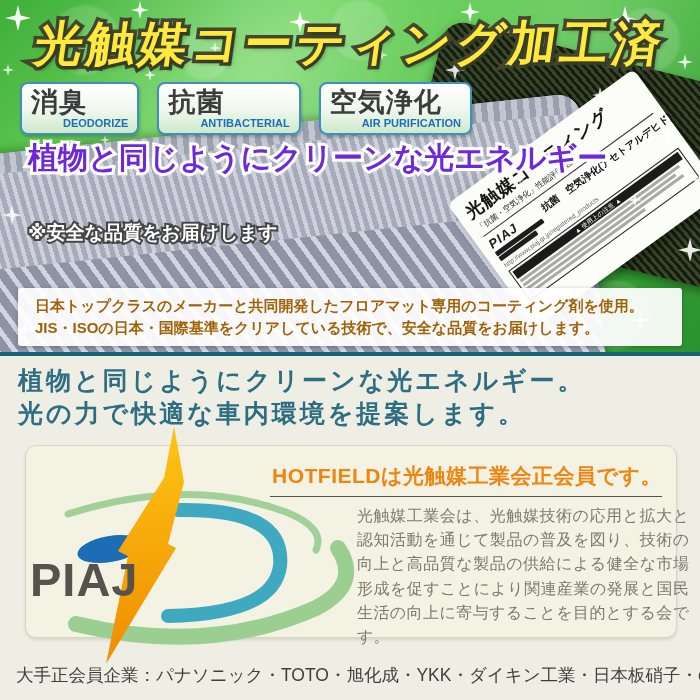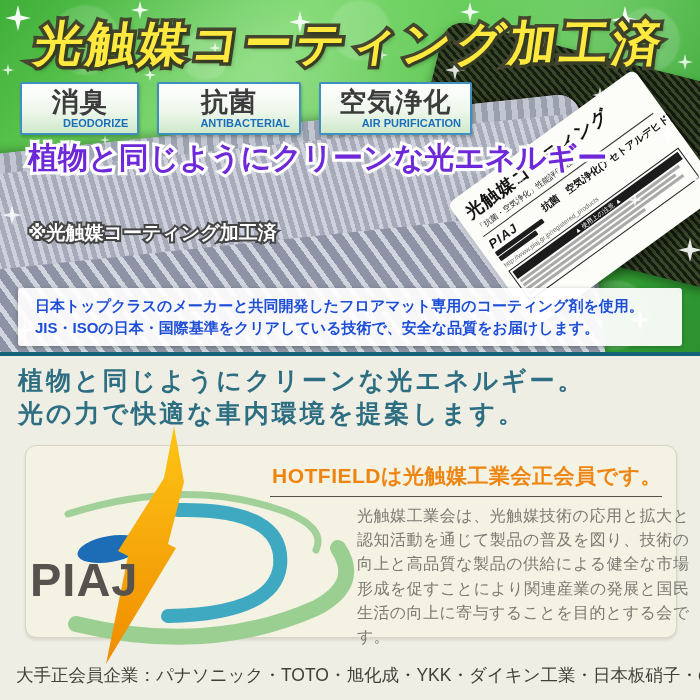--- a/index.html
+++ b/index.html
@@ -52,37 +52,37 @@
   .fine-line{height:3px;background:#a9a9a9;margin:2px 1px;}
   
   #sparkles{position:absolute;left:0;top:0;width:700px;height:352px;pointer-events:none;}
   
   #banner-title{position:absolute;left:0;top:12px;width:700px;text-align:center;
     font-size:48px;font-weight:bold;letter-spacing:4px;color:#ffe93e;
     -webkit-text-stroke:7px #45462f;paint-order:stroke fill;
     transform:skewX(-8deg);text-shadow:3px 3px 4px rgba(20,40,10,.45);white-space:nowrap;}
   
   #features{position:absolute;left:20px;top:82px;display:flex;gap:18px;}
-  .feature-box{border:2px solid #3f8fc0;border-radius:2px;
+  .feature-box{border:2px solid #3f8fc0;border-radius:8px;
     background:linear-gradient(180deg,#ffffff 0%,#eef7ec 55%,#cfe9cb 100%);
-    padding:3px 9px 4px 9px;text-align:center;box-shadow:1px 2px 3px rgba(0,40,0,.25);}
+    padding:3px 9px 4px 9px;box-shadow:1px 2px 3px rgba(0,40,0,.25);}
   .feature-jp{font-size:27px;font-weight:bold;color:#3c3c3c;line-height:30px;letter-spacing:1px;white-space:nowrap;}
   .feature-en{font-size:11px;font-weight:bold;color:#1a6fbd;line-height:12px;white-space:nowrap;margin-left:32px;}
   
   #lead{position:absolute;left:28px;top:140px;line-height:36px;font-size:30px;font-weight:bold;
     color:#6d28d9;-webkit-text-stroke:6px #ffffff;paint-order:stroke fill;white-space:nowrap;
     text-shadow:0 0 6px rgba(255,255,255,.9);}
   #lead div{display:block;}
   #footnote{position:absolute;left:28px;top:220px;font-size:19px;font-weight:bold;color:#fff;
     -webkit-text-stroke:4px #454545;paint-order:stroke fill;white-space:nowrap;}
   
   #quality-box{position:absolute;left:18px;top:288px;width:664px;height:58px;
     background:rgba(255,255,255,.93);border-radius:3px;box-sizing:border-box;
     padding:7px 0 0 17px;box-shadow:0 1px 4px rgba(0,30,0,.3);}
-  #quality-box div{font-size:15px;font-weight:bold;color:#1d4ed8;line-height:22px;white-space:nowrap;}
+  #quality-box div{font-size:15px;font-weight:bold;color:#a16207;line-height:22px;white-space:nowrap;}
   
   #lower-section{position:absolute;left:0;top:352px;width:700px;height:348px;
     background:#efeee4;border-top:4px solid #176379;box-sizing:border-box;}
   #safety-headline{position:absolute;left:18px;top:364px;
     font-family:"Liberation Serif","DejaVu Serif",serif;font-weight:bold;
     font-size:25px;letter-spacing:3px;color:#2d6e82;line-height:33px;white-space:nowrap;}
   #member-box{position:absolute;left:25px;top:445px;width:650px;height:191px;
     background:#f4f2e3;border:1px solid #d8d5c5;border-radius:11px;
     box-shadow:0 2px 3px rgba(80,80,60,.15);}
   #piaj-logo{position:absolute;left:18px;top:418px;width:340px;height:260px;overflow:visible;}
@@ -190,21 +190,21 @@
       </div>
       <div class="feature-box">
         <div class="feature-jp">空気浄化</div>
         <div class="feature-en">AIR PURIFICATION</div>
       </div>
     </div>
 
     <div id="lead">
       <div>植物と同じようにクリーンな光エネルギー</div>
     </div>
-    <div id="footnote">※光触媒コーティング加工済</div>
+    <div id="footnote">※安全な品質をお届けします</div>
 
     <div id="quality-box">
       <div>日本トップクラスのメーカーと共同開発したフロアマット専用のコーティング剤を使用。</div>
       <div>JIS・ISOの日本・国際基準をクリアしている技術で、安全な品質をお届けします。</div>
     </div>
   </div>
 
   <div id="lower-section"></div>
 
   <div id="safety-headline">

